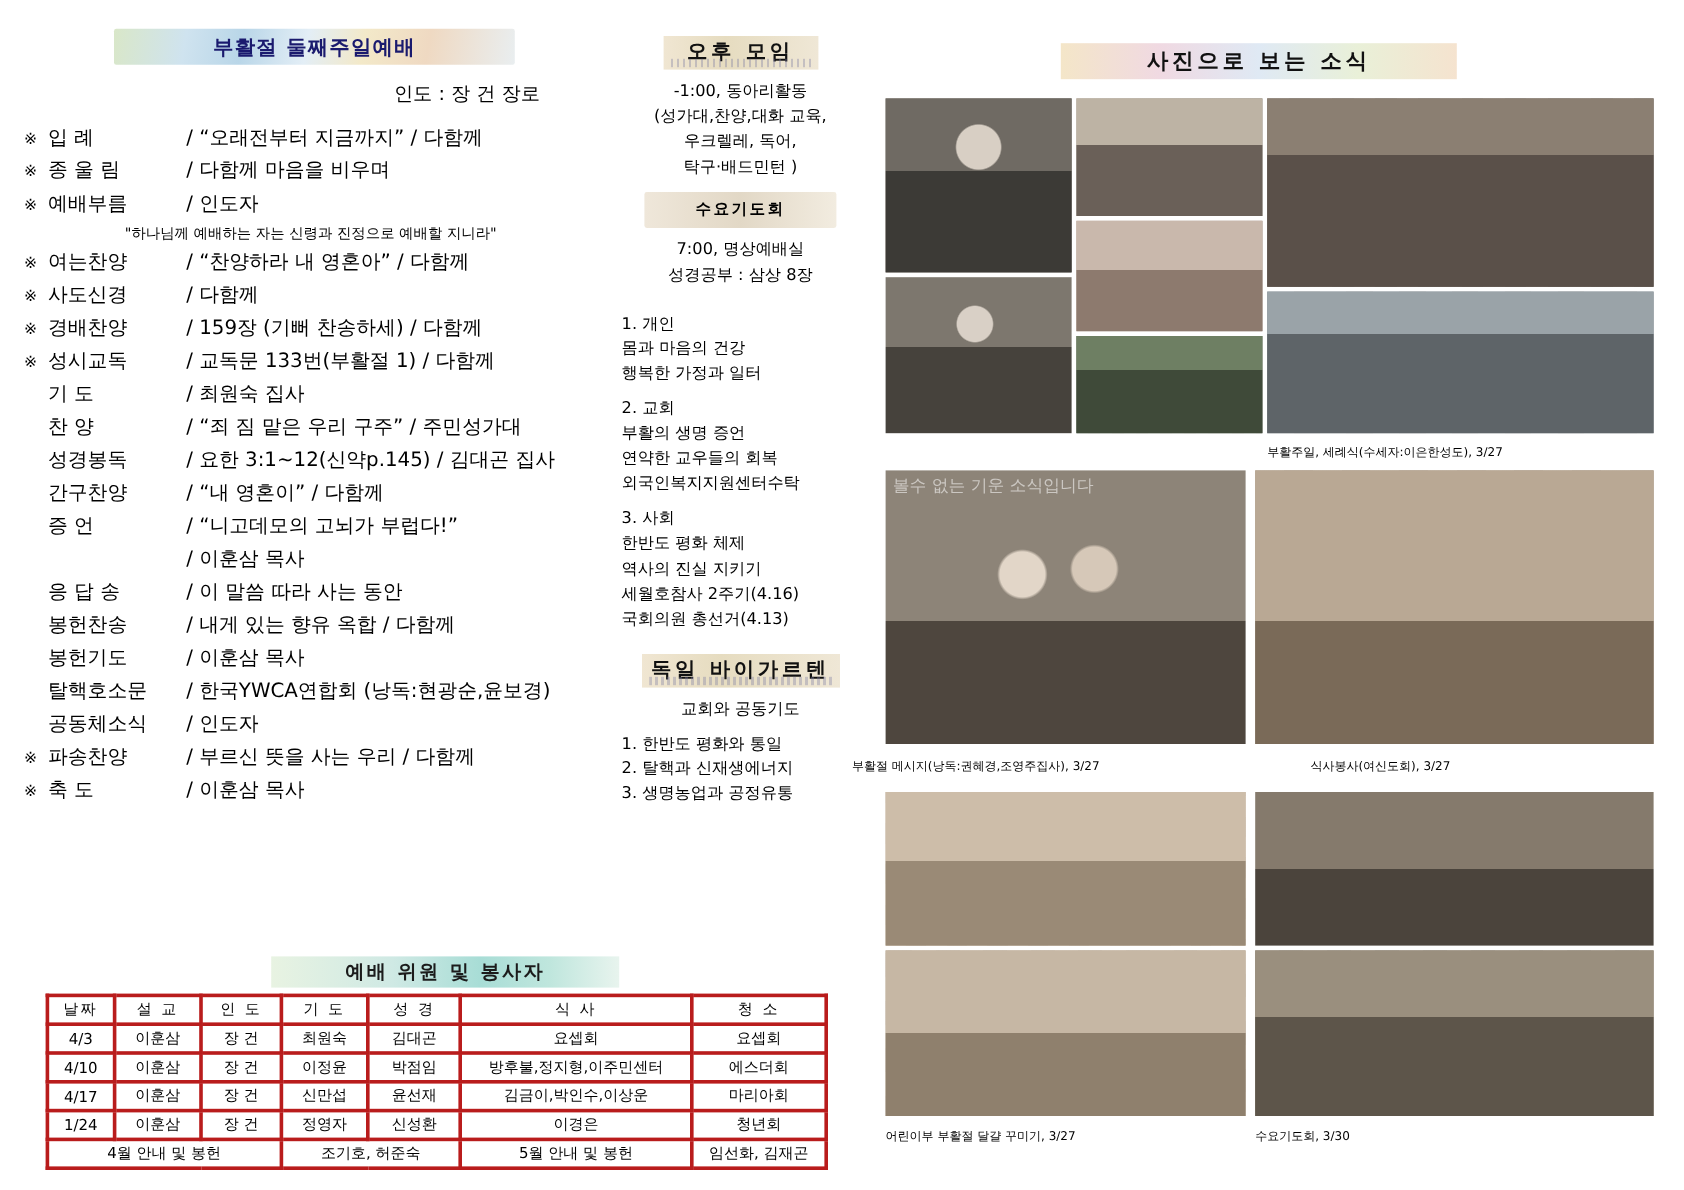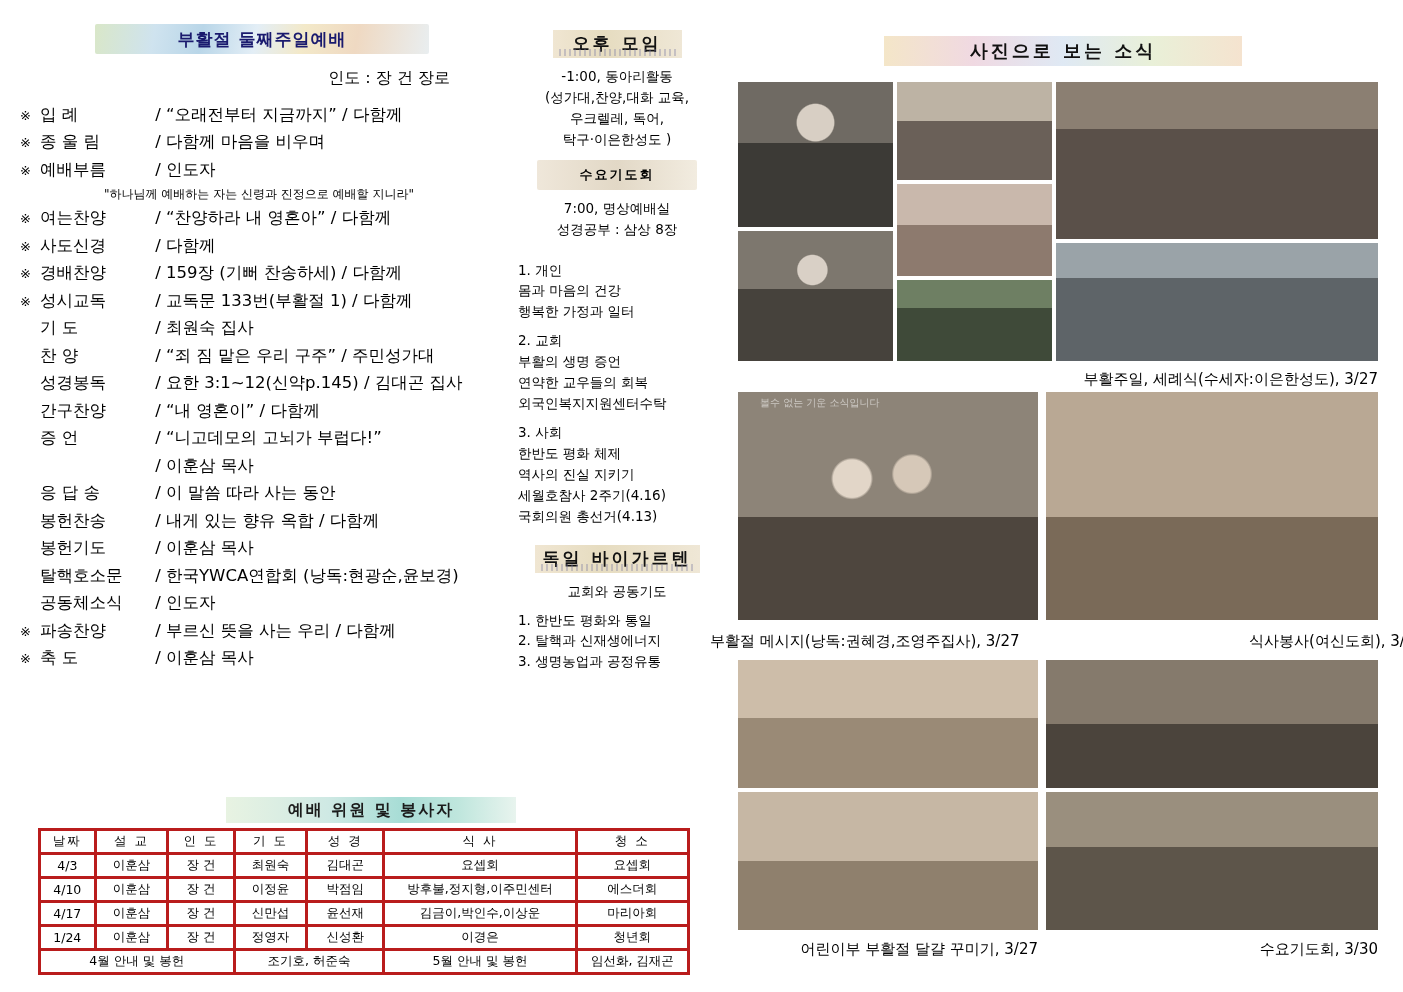--- a/index.html
+++ b/index.html
@@ -120,35 +120,35 @@
     border-radius: 2px;
   }
   .mid-block { margin-top: 8px; font-size: 13.5px; line-height: 1.55; }
   .mid-left { text-align: left; margin-left: 6px; }
   .mid-spacer { height: 12px; }
 
   
   .photo-title {
     position: absolute;
     left: 884px; top: 36px;
-    width: 358px; height: 30px;
+    width: 330px; height: 30px;
     background: linear-gradient(90deg,#f4e6c8 0%, #f0d9e2 25%, #dfe9f4 50%, #e9f0d8 75%, #f5e3cf 100%);
     display: flex; align-items: center; justify-content: center;
     font-size: 18px; font-weight: bold; color: #111;
     letter-spacing: 3px;
   }
   .ph {
     position: absolute;
     overflow: hidden;
     background: #888;
   }
   .cap {
     position: absolute;
-    font-size: 15px;
-    text-align: right;
+    font-size: 10px;
+    text-align: left;
     white-space: nowrap;
   }
 
   
   .p-pulpit1 { background:
      radial-gradient(circle at 50% 28%, #d8cfc4 0 14%, transparent 15%),
      linear-gradient(180deg,#6f6a63 0 42%, #3c3a36 42% 100%),
      linear-gradient(90deg,#8a8278,#5d574f); }
   .p-pulpit2 { background:
      radial-gradient(circle at 48% 30%, #d9d0c6 0 12%, transparent 13%),
@@ -181,22 +181,22 @@
   .p-kids2 { background:
      linear-gradient(180deg,#c6b7a4 0 50%, #8f806d 50% 100%),
      repeating-linear-gradient(-45deg,#bcab97 0 14px,#ad9c88 14px 28px); }
   .p-elder { background:
      linear-gradient(180deg,#857a6c 0 50%, #4b443c 50% 100%),
      radial-gradient(circle at 45% 32%, #ddd0bf 0 10%, transparent 11%); }
   .p-prayer-meet { background:
      linear-gradient(180deg,#9a8f7e 0 40%, #5d554a 40% 100%),
      repeating-linear-gradient(90deg,#877c6c 0 20px,#73695b 20px 40px); }
   .watermark {
-    position: absolute; left: 22px; top: 4px;
-    font-size: 10px; color: rgba(255,255,255,.55); text-align: right;
+    position: absolute; left: 6px; top: 4px;
+    font-size: 14px; color: rgba(255,255,255,.55); text-align: right;
   }
 </style>
 </head>
 <body>
 
 <div class="col-left">
   <div class="title-banner">부활절 둘째주일예배</div>
   <div class="leader-line">인도 : 장 건 장로</div>
 
   <div class="order-list">
@@ -382,21 +382,21 @@
     </tr>
   </tbody>
 </table>
 
 <div class="col-mid">
   <div class="mid-banner deco">오후 모임</div>
   <div class="mid-block">
     <div>-1:00, 동아리활동</div>
     <div>(성가대,찬양,대화 교육,</div>
     <div>우크렐레, 독어,</div>
-    <div>탁구·이은한성도 )</div>
+    <div>탁구·배드민턴 )</div>
   </div>
 
   <div style="height:10px"></div>
   <div class="mid-banner2">수요기도회</div>
   <div class="mid-block">
     <div>7:00,  명상예배실</div>
     <div>성경공부 : 삼상 8장</div>
   </div>
 
   <div class="mid-block mid-left">

